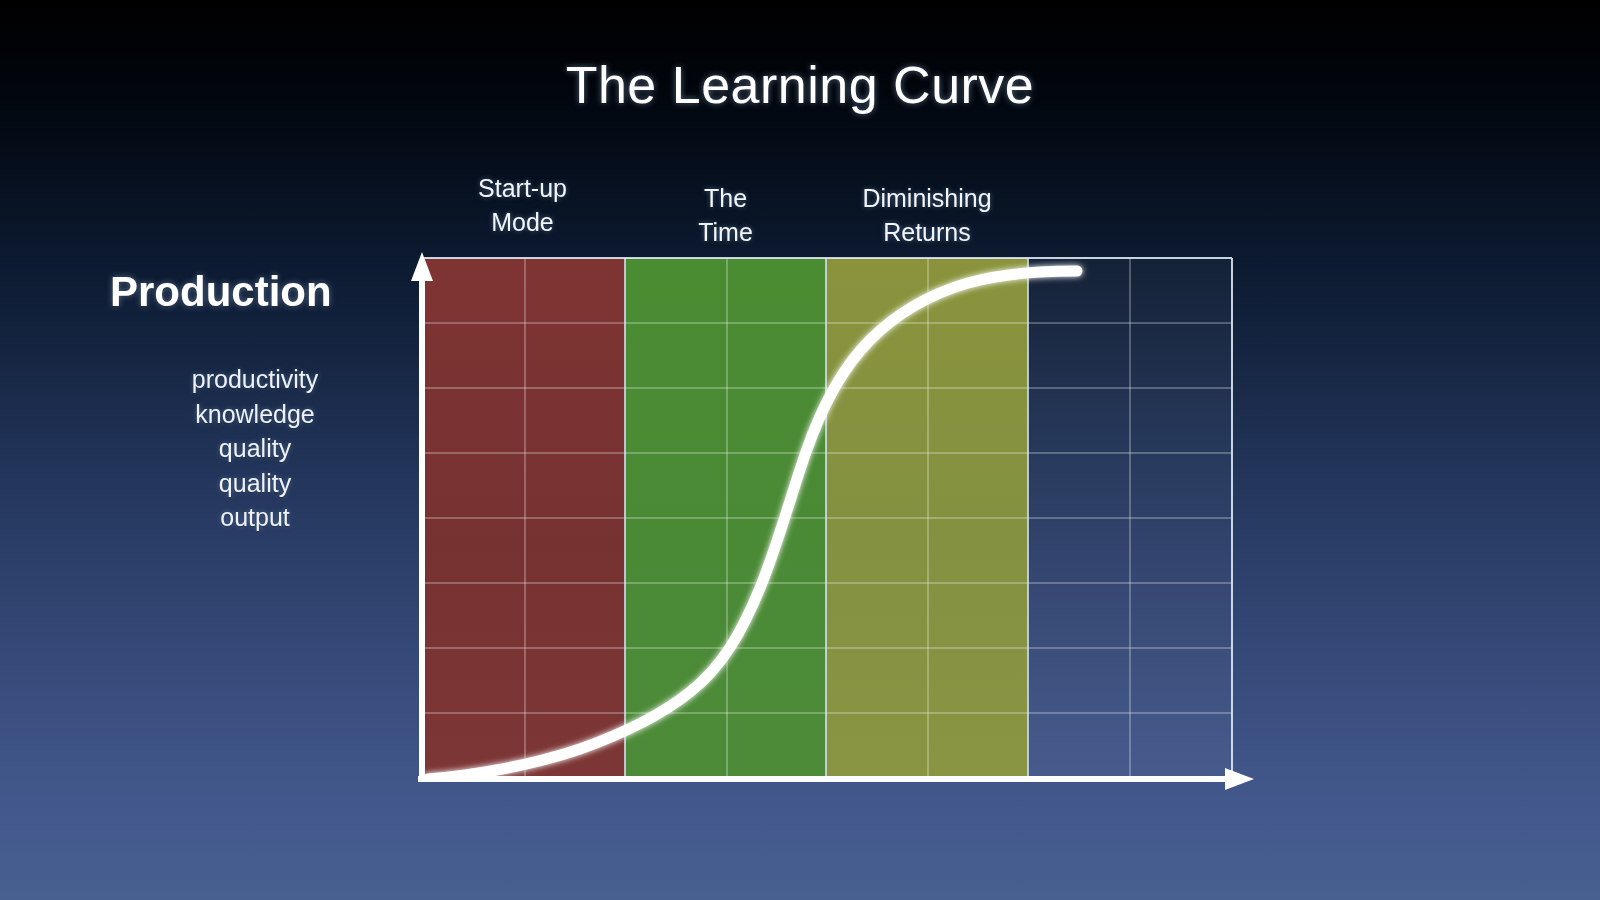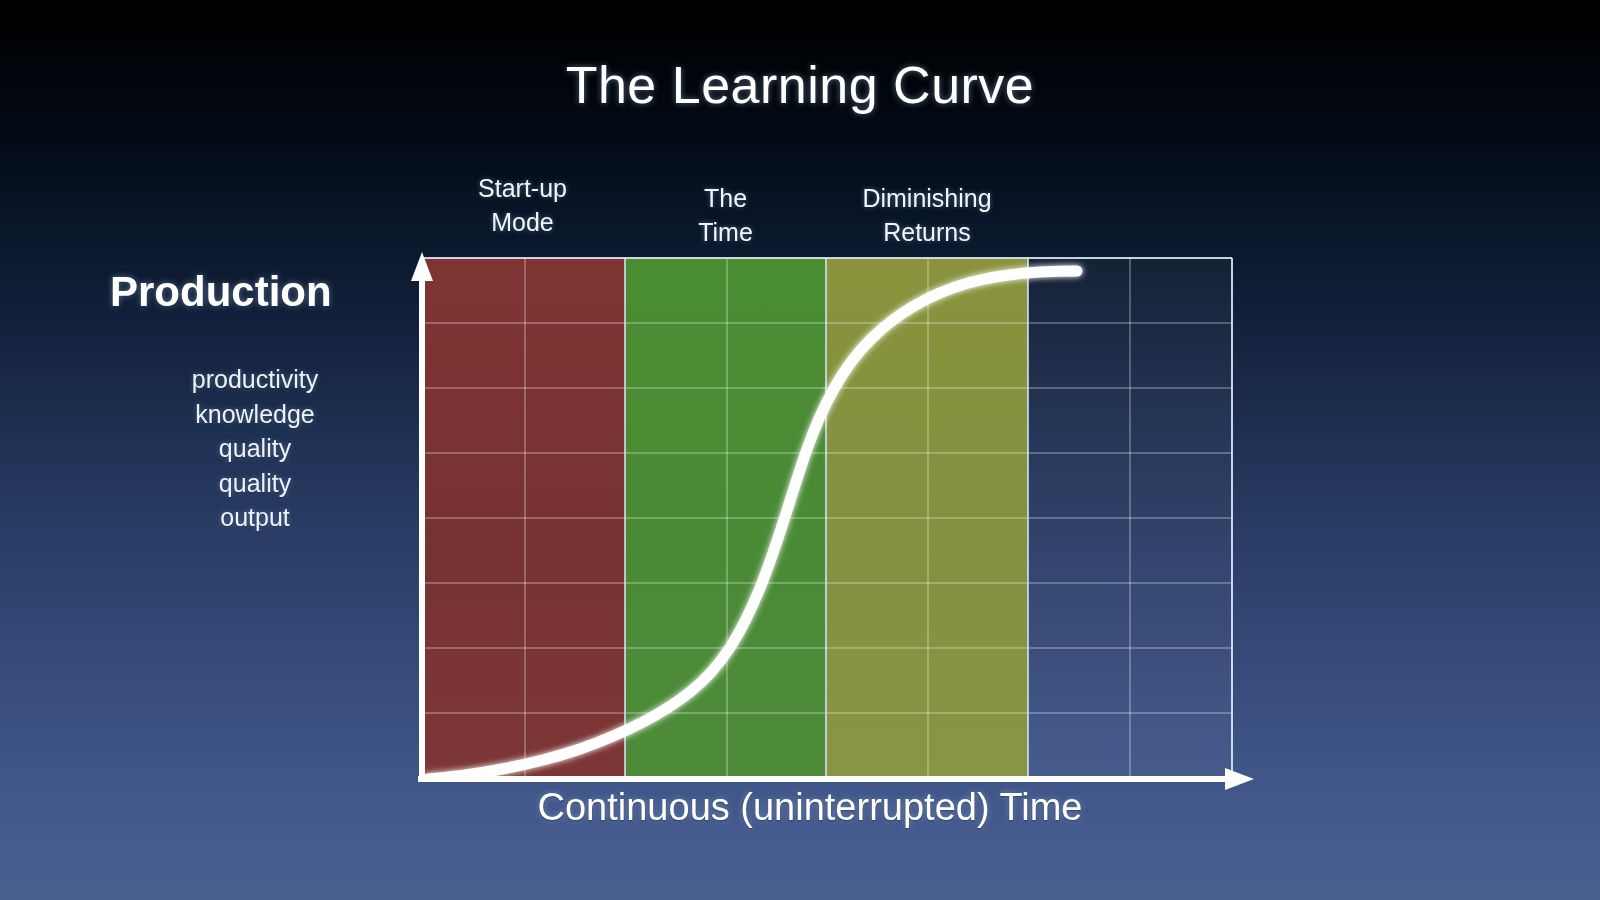--- a/index.html
+++ b/index.html
@@ -122,21 +122,20 @@
   <div class="y-axis-title">Production</div>
 
   <div class="y-axis-sub">
     <div>productivity</div>
     <div>knowledge</div>
     <div>quality</div>
     <div>quality</div>
     <div>output</div>
   </div>
 
-  <div class="x-axis-title">Continuous (uninterrupted) Time</div>
 
   <svg id="plot-svg" viewBox="0 0 1600 900">
     <defs>
       <filter id="glow-soft" x="-60%" y="-60%" width="220%" height="220%">
         <feGaussianBlur stdDeviation="3" result="b"></feGaussianBlur>
         <feMerge>
           <feMergeNode in="b"></feMergeNode>
           <feMergeNode in="SourceGraphic"></feMergeNode>
         </feMerge>
       </filter>

